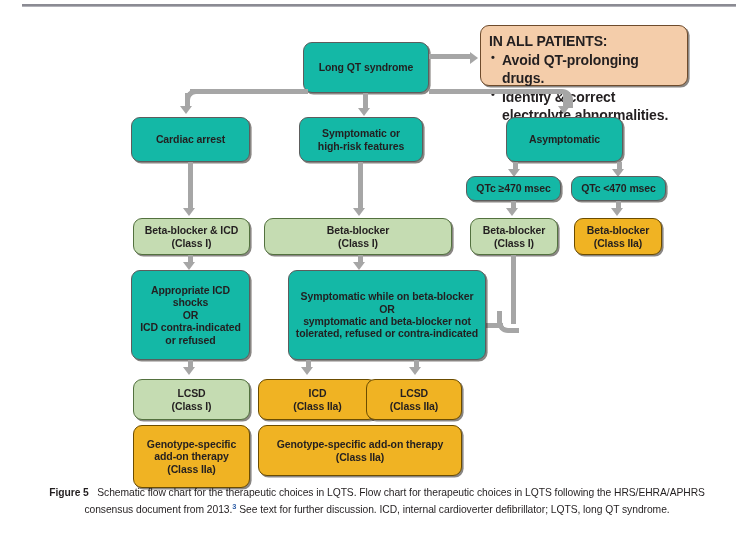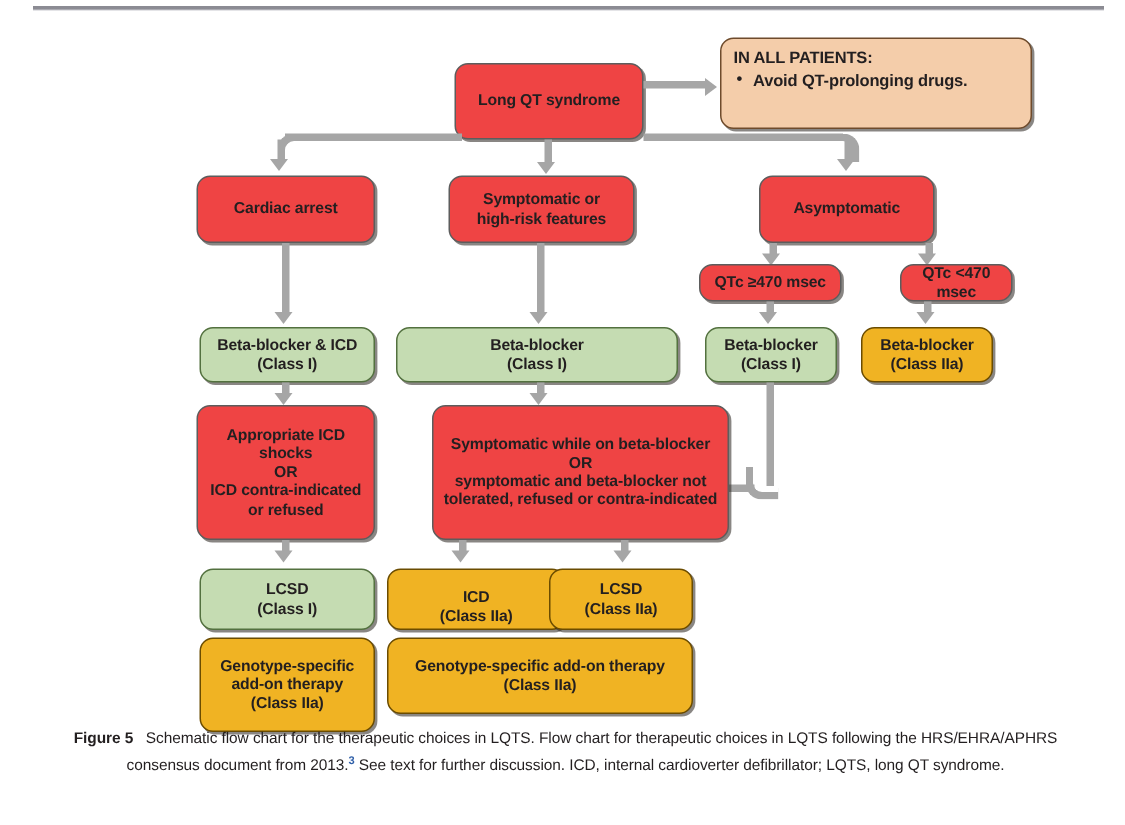--- a/index.html
+++ b/index.html
@@ -18,28 +18,28 @@
   .box{
     position:absolute;box-sizing:border-box;
     display:flex;align-items:center;justify-content:center;text-align:center;
     border:1.4px solid #5d5d5d;border-radius:9px;
     color:#231f20;font-weight:bold;line-height:1.18;
     font-size:10.5px;letter-spacing:-0.1px;
     padding:2px 4px;
     box-shadow:1.6px 1.6px 0 rgba(40,35,30,.55);
     background:#f1f1f1;
   }
-  .box.plain{background:#ef4444;}
+  .box.plain{background:#14b8a6;}
   .box.green{background:#c5dcb2;border-color:#53713f;}
   .box.amber{background:#f0b323;border-color:#6b4c00;}
   .box.peach{background:#f4cdaa;border-color:#6e4b2c;}
 
   .box .inner{width:100%;}
   .peach{justify-content:flex-start;text-align:left;align-items:flex-start;
-    padding:6px 7px 5px 8px;font-size:11px;line-height:1.3;}
+    padding:6px 7px 5px 8px;font-size:14px;line-height:1.3;}
   .peach .hdr{display:block;margin-bottom:1px;}
   .peach ul{margin:0;padding:0;list-style:none;}
   .peach li{position:relative;padding-left:13px;margin-bottom:0px;}
   .peach li:before{content:"\2022";position:absolute;left:2px;top:-1px;font-size:11px;}
 
   
   .ln{position:absolute;background:#a6a6a6;}
   .ln.v{width:5px;}
   .ln.h{height:5px;}
   .ar{position:absolute;width:0;height:0;}
@@ -72,20 +72,21 @@
   </div>
 
   <div class="ln h" style="left:429px;top:54px;width:42px;"></div>
   <div class="ar right" style="left:470px;top:51.5px;"></div>
 
   <div class="box peach" style="left:480px;top:25px;width:208px;height:61px;">
     <div class="inner">
       <span class="hdr">IN ALL PATIENTS:</span>
       <ul>
         <li>Avoid QT-prolonging drugs.</li>
+        <li>Identify &amp; correct electrolyte abnormalities.</li>
       </ul>
     </div>
   </div>
 
   <div class="ln h" style="left:190px;top:89px;width:118px;"></div>
   <div class="elb tl" style="left:185px;top:89px;width:12px;height:14px;"></div>
   <div class="ln v" style="left:185px;top:93px;height:14px;"></div>
   <div class="ar down" style="left:180px;top:106px;"></div>
 
   <div class="ln v" style="left:363px;top:93px;height:17px;"></div>
@@ -112,21 +113,21 @@
   </div>
 
   <div class="ln v" style="left:513px;top:162px;height:8px;"></div>
   <div class="ar down" style="left:508px;top:169px;"></div>
   <div class="ln v" style="left:617px;top:162px;height:8px;"></div>
   <div class="ar down" style="left:612px;top:169px;"></div>
 
   <div class="box plain" style="left:466px;top:176px;width:95px;height:25px;">
     <span class="inner">QTc ≥470 msec</span>
   </div>
-  <div class="box plain" style="left:571px;top:176px;width:75px;height:25px;margin-left:29px;">
+  <div class="box plain" style="left:571px;top:176px;width:95px;height:25px;">
     <span class="inner">QTc &lt;470 msec</span>
   </div>
 
   <div class="ln v" style="left:188px;top:162px;height:47px;"></div>
   <div class="ar down" style="left:183px;top:208px;"></div>
 
   <div class="ln v" style="left:358px;top:162px;height:47px;"></div>
   <div class="ar down" style="left:353px;top:208px;"></div>
 
   <div class="ln v" style="left:511px;top:201px;height:8px;"></div>
@@ -199,21 +200,21 @@
   <div class="ln v" style="left:414px;top:360px;height:8px;"></div>
   <div class="ar down" style="left:409px;top:367px;"></div>
 
   <div class="box green" style="left:133px;top:379px;width:117px;height:41px;">
     <div class="inner">
       <div>LCSD</div>
       <div>(Class I)</div>
     </div>
   </div>
 
-  <div class="box amber" style="left:258px;top:379px;width:119px;height:41px;align-items:flex-end;">
+  <div class="box amber" style="left:258px;top:379px;width:119px;height:41px;">
     <div class="inner">
       <div>ICD</div>
       <div>(Class IIa)</div>
     </div>
   </div>
 
   <div class="box amber" style="left:366px;top:379px;width:96px;height:41px;">
     <div class="inner">
       <div>LCSD</div>
       <div>(Class IIa)</div>

